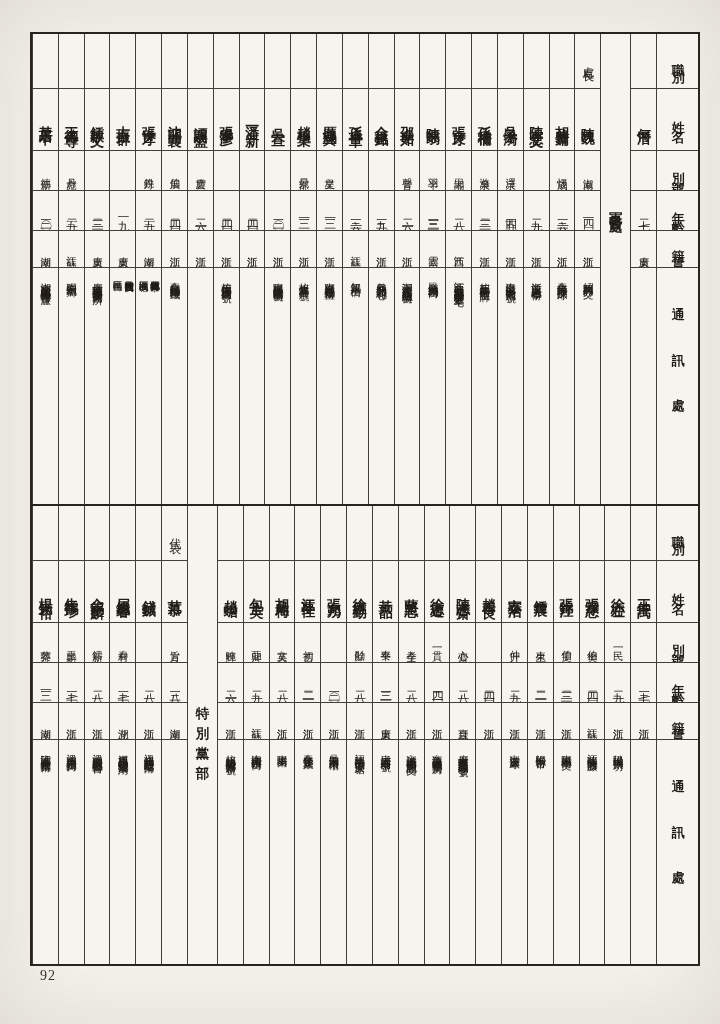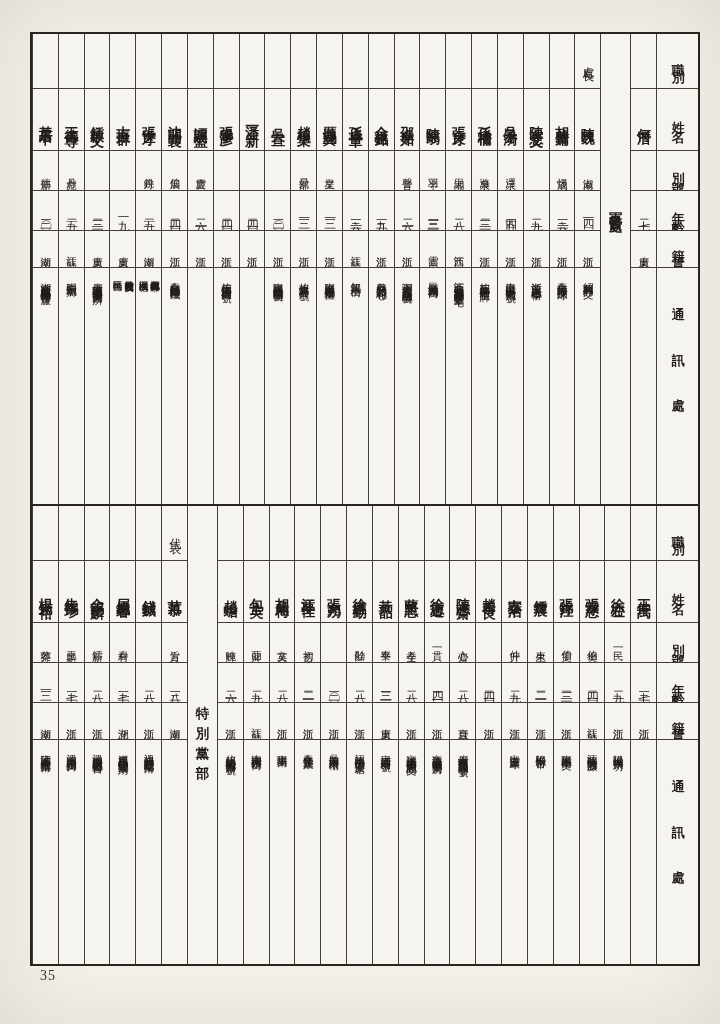--- a/index.html
+++ b/index.html
@@ -1030,13 +1030,13 @@
         <div class="cell cell-origin">
           <span class="vtxt origin-text">湖南</span>
         </div>
         <div class="cell cell-contact">
           <span class="vtxt contact-text">湘陰三井頭朱寶華轉</span>
         </div>
       </div>
     </div>
   </div>
 
-<div class="page-number">35</div>
+<div class="page-number">92</div>
 
 </body></html>

